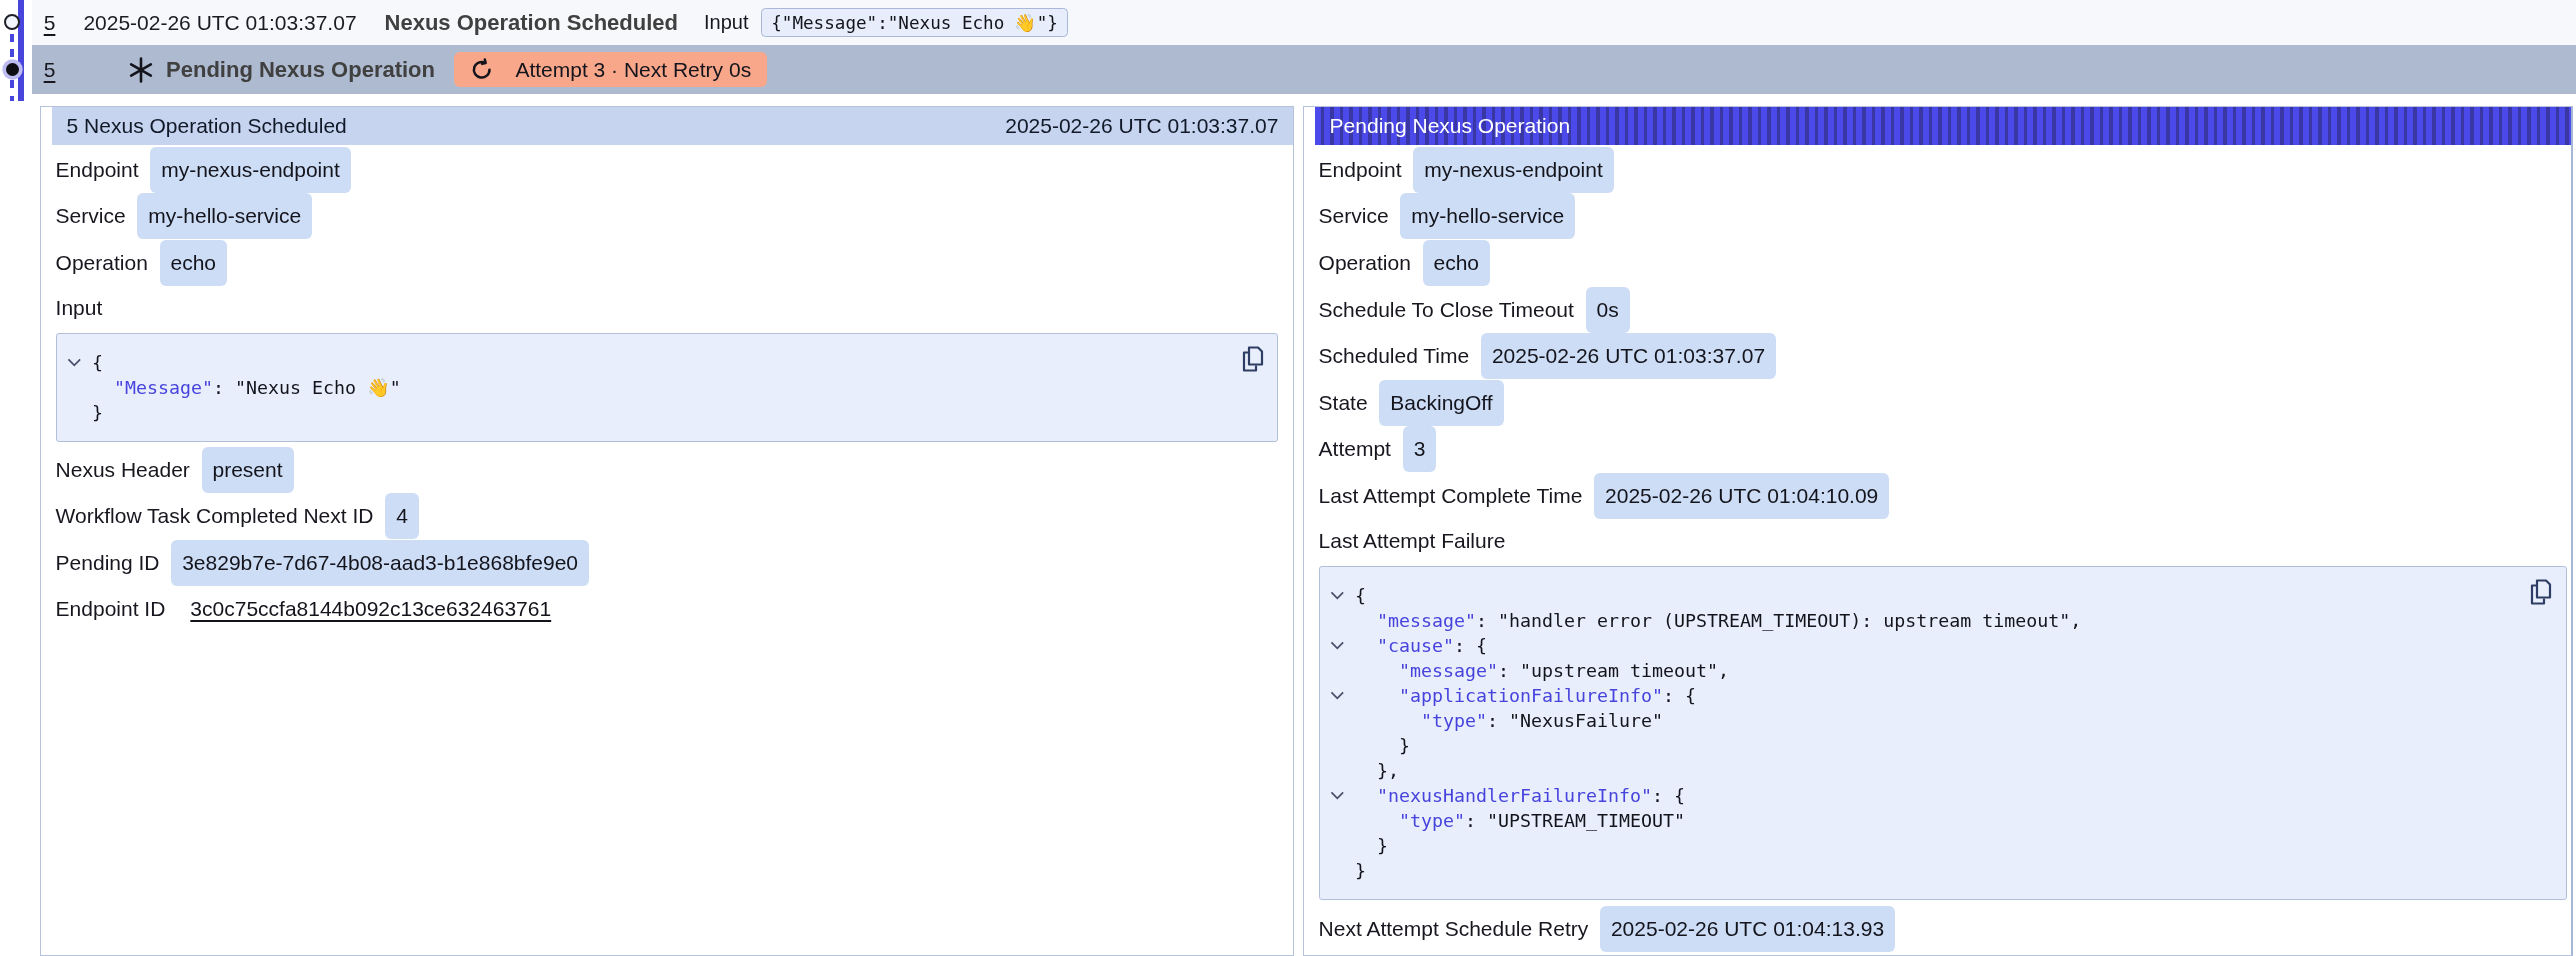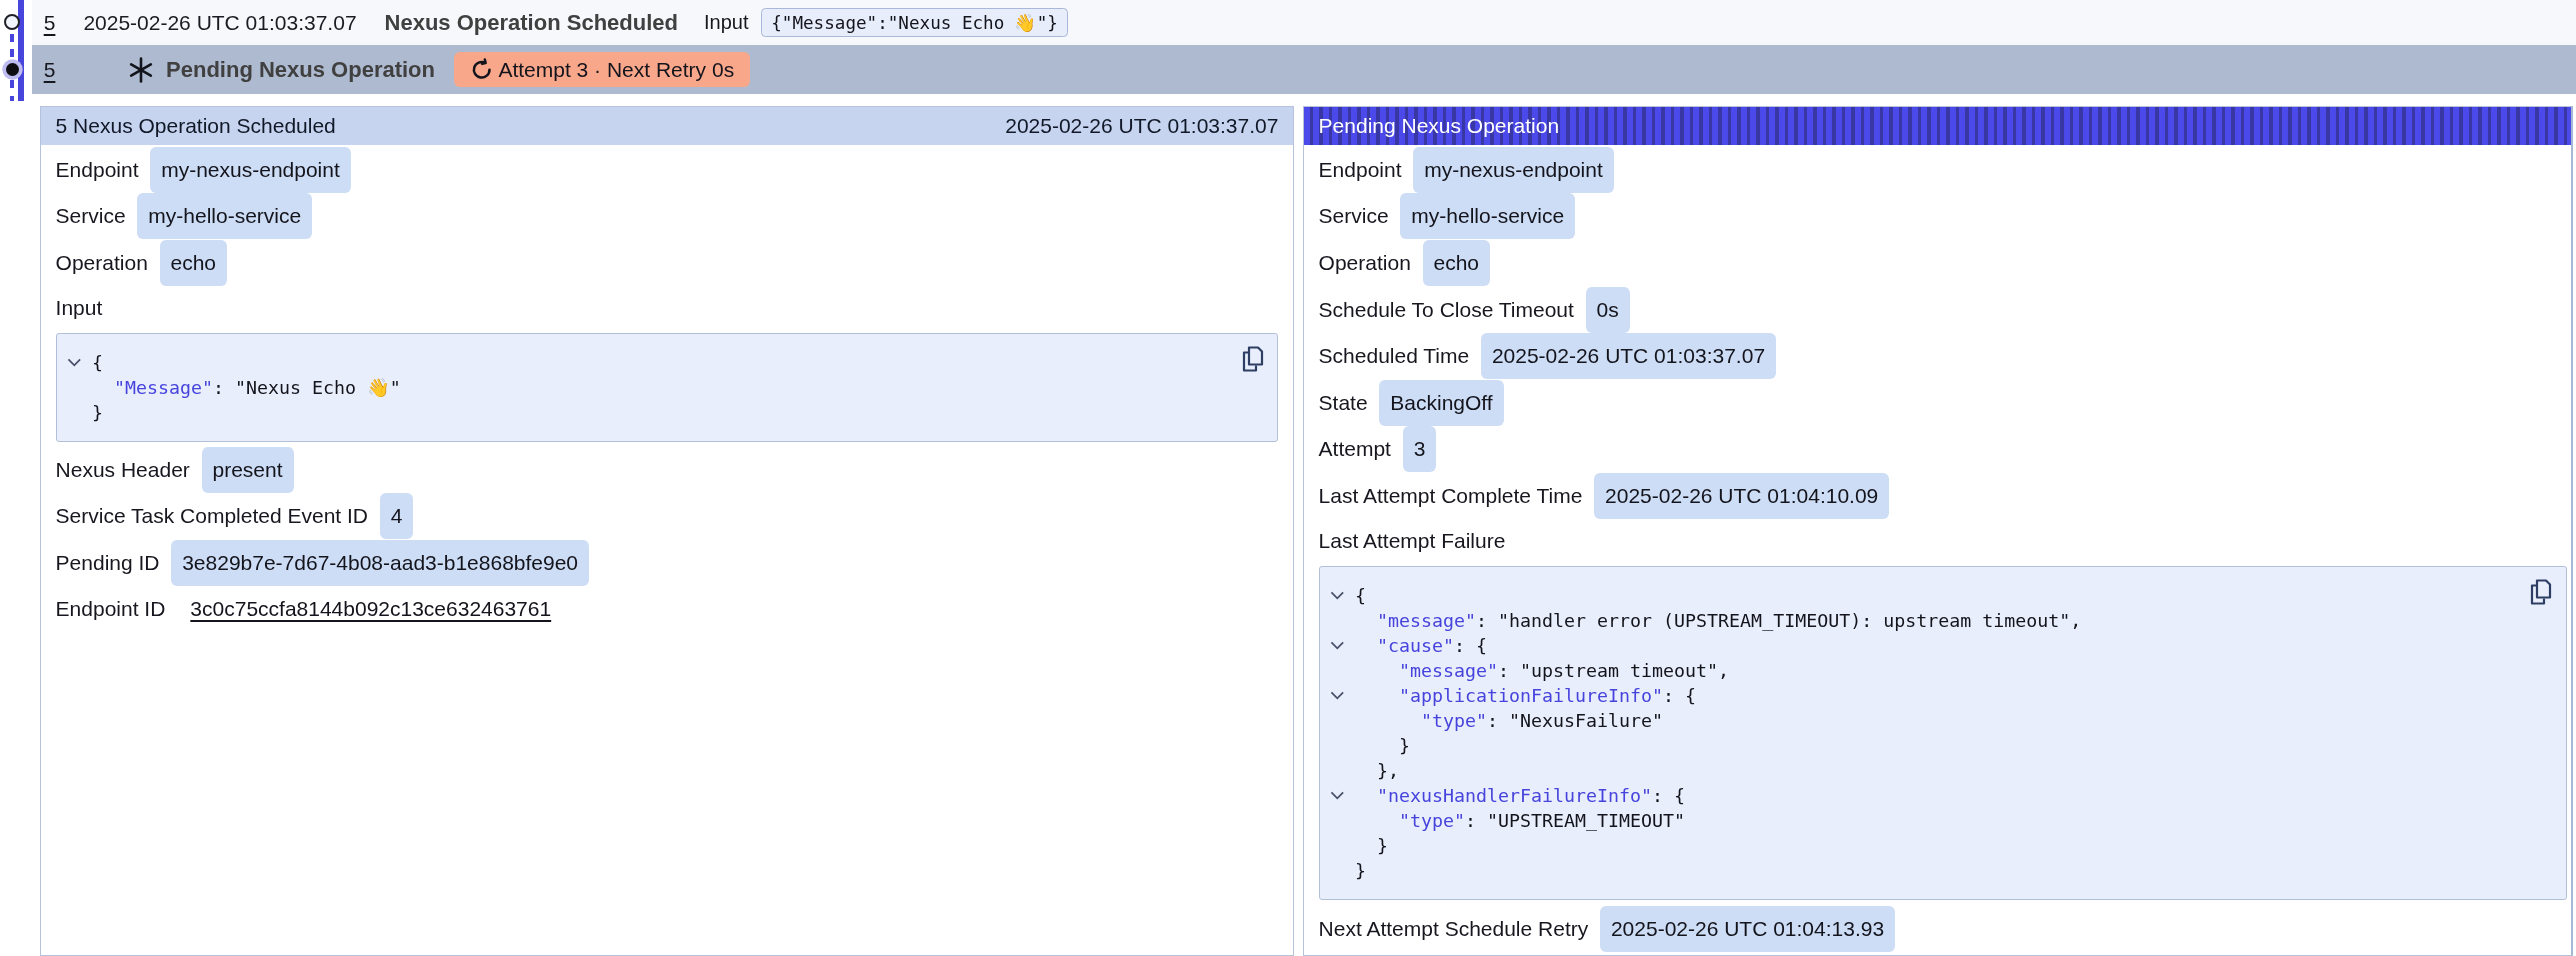--- a/index.html
+++ b/index.html
@@ -34,31 +34,31 @@
   .evt-ts { margin-left:28px; color:#1b1b24; }
   .evt-title { margin-left:28px; font-weight:700; font-size:22px; color:#404040; }
   .evt-input-label { margin-left:26px; font-size:20px; }
   .evt-input-badge {
     margin-left:13px; font-family:"DejaVu Sans Mono", monospace; font-size:17.6px;
     background:#e7edfb; border:1.5px solid #a9b8d8; border-radius:4.4px; padding:3.7px 8.8px; color:#14141c;
   }
   .star-icon { margin-left:73px; display:inline-flex; }
   .row-pending .evt-title { margin-left:11.7px; }
   .retry-badge {
-    margin-left:19px; display:inline-flex; align-items:center; gap:5px;
+    margin-left:19px; display:inline-flex; align-items:center; gap:22px;
     background:#f9a78b; border-radius:5.9px; padding:5.9px 16px; font-size:21px; color:#14141c;
   }
 
   
   .panel { position:absolute; top:106px; height:850px; background:#fff; border:1.5px solid #b6c2da; }
   .panel-left  { left:40px;  width:1254px; }
   .panel-right { left:1303px; width:1270px; border-right:2.9px solid #a7b7d6; }
   .panel-header {
     height:38px; display:flex; align-items:center; justify-content:space-between;
-    padding:0 14.6px; font-size:21px; color:#111827; background:#c6d4f0;
+    padding:0 14.6px; font-size:21px; color:#111827; background:#c6d4f0;margin-left:11px;
   }
   .panel-right .panel-header {
     background:repeating-linear-gradient(90deg,#4b49ea 0 5.9px,#3937a3 5.9px 9.5px);
     color:#ffffff; font-weight:500; justify-content:flex-start;
   }
   .panel-content { padding:8.8px 14.6px 0 14.6px; }
   .panel-right .panel-content { padding-right:4.4px; }
 
   .detail-row { display:flex; align-items:center; height:32px; margin-bottom:14.6px; }
   .detail-label { font-size:21px; color:#17171f; white-space:nowrap; }
@@ -173,21 +173,21 @@
           <path d="M9 8 h-5 v18 h12 v-5"></path>
         </svg>
       </button>
     </div>
     <div>
         <div class="detail-row">
           <span class="detail-label">Nexus Header</span>
           <span class="detail-badge">present</span>
         </div>
         <div class="detail-row">
-          <span class="detail-label">Service Task Completed Event ID</span>
+          <span class="detail-label">Workflow Task Completed Next ID</span>
           <span class="detail-badge">4</span>
         </div>
         <div class="detail-row">
           <span class="detail-label">Pending ID</span>
           <span class="detail-badge">3e829b7e-7d67-4b08-aad3-b1e868bfe9e0</span>
         </div>
         <div class="detail-row">
           <span class="detail-label">Endpoint ID</span>
           <a class="detail-link">3c0c75ccfa8144b092c13ce632463761</a>
         </div>

